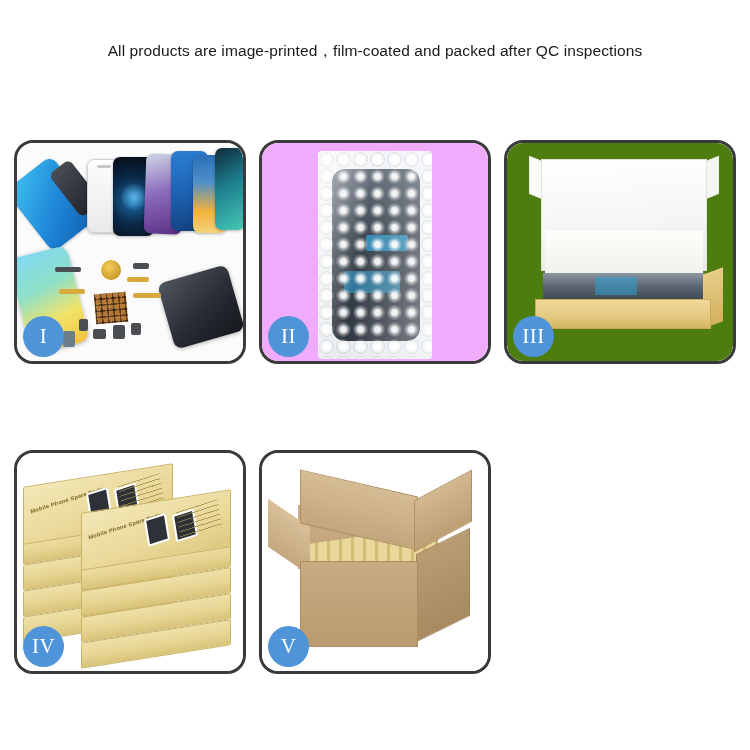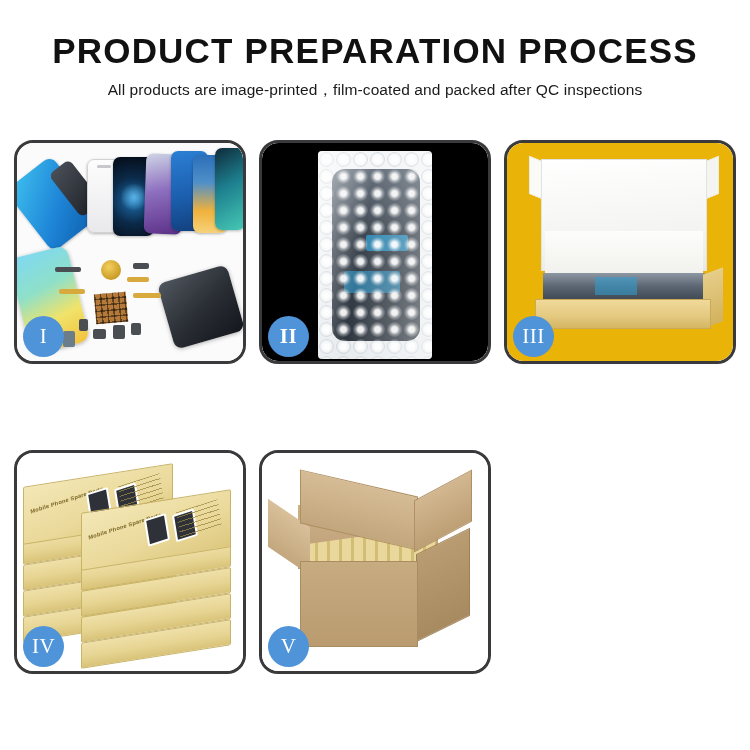--- a/index.html
+++ b/index.html
@@ -153,21 +153,21 @@
   .coil {
     position: absolute; left: 84px; top: 117px;
     width: 20px; height: 20px; border-radius: 50%;
     background: radial-gradient(circle at 40% 35%, #f4cf5e, #b8860f);
   }
   .flex-strip {
     position: absolute; background: #d8a93c; border-radius: 2px;
   }
 
   
-  .p2 { background: #000000; font-weight: bold; }
+  .p2 { background: #f0abfc; }
   .bw-sheet {
     position: absolute;
     left: 56px; top: 8px; width: 114px; height: 208px;
     background: linear-gradient(180deg,#f4f6f8,#e7ebee);
     border-radius: 4px;
   }
   .bw-inner {
     position: absolute;
     left: 70px; top: 26px; width: 88px; height: 172px;
     border-radius: 13px;
@@ -189,21 +189,21 @@
     background-size: 17px 17px;
     border-radius: 4px;
   }
   .bw-gloss {
     position: absolute; left: 56px; top: 8px; width: 114px; height: 208px;
     background: linear-gradient(100deg, rgba(255,255,255,.55), rgba(255,255,255,0) 40%, rgba(255,255,255,.45));
     border-radius: 4px;
   }
 
   
-  .p3 { background: #eab308; }
+  .p3 { background: #4d7c0f; }
   .b3-lid {
     position: absolute; left: 34px; top: 16px; width: 166px; height: 112px;
     background: linear-gradient(175deg,#ffffff 0%,#f3f3f1 70%,#e8e8e4 100%);
     border: 1px solid #e2e2de;
   }
   .b3-lid-l { position:absolute; left:22px; top:16px; width:16px; height:38px;
     background:#fafaf7; transform: skewY(22deg); border:1px solid #ececE6; }
   .b3-lid-r { position:absolute; left:196px; top:16px; width:16px; height:38px;
     background:#f4f4f0; transform: skewY(-22deg); border:1px solid #ececE6; }
   .b3-foam {
@@ -310,21 +310,20 @@
     background: rgba(150,122,80,.55); }
   .c6-tab2 { position:absolute; left:48px; top:164px; width:18px; height:16px;
     background: rgba(150,122,80,.5); }
 </style>
 </head>
 <body>
 
 <div class="page">
 
   <div class="header">
-    <div class="title">PRODUCT PREPARATION PROCESS</div>
     <div class="subtitle">All products are image-printed，film-coated and packed after QC inspections</div>
   </div>
 
   <div class="grid">
 
     <div class="panel">
       <div class="stage p1">
         <div class="scr s-tilt-blue"></div>
         <div class="scr s-white"></div>
         <div class="scr s-dark"></div>

